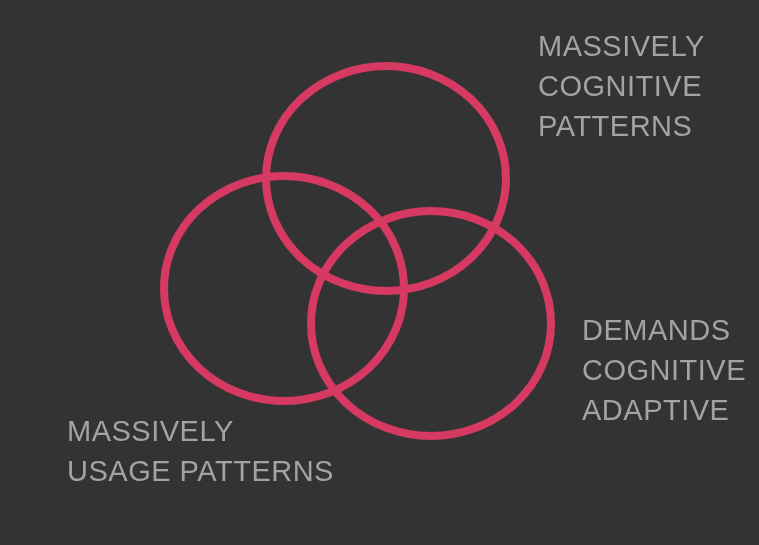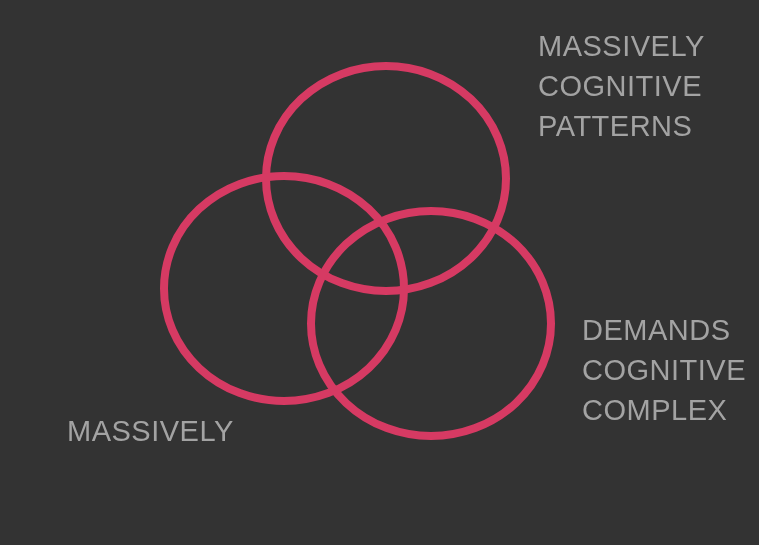--- a/index.html
+++ b/index.html
@@ -50,20 +50,21 @@
 
   <div class="label label-top">
     <div>MASSIVELY</div>
     <div>COGNITIVE</div>
     <div>PATTERNS</div>
   </div>
 
   <div class="label label-right">
     <div>DEMANDS</div>
     <div>COGNITIVE</div>
-    <div>COMPLEX</div>
+    <div>ADAPTIVE</div>
   </div>
 
   <div class="label label-bottom">
     <div>MASSIVELY</div>
+    <div>USAGE PATTERNS</div>
   </div>
 
 </div>
 
 </body></html>

